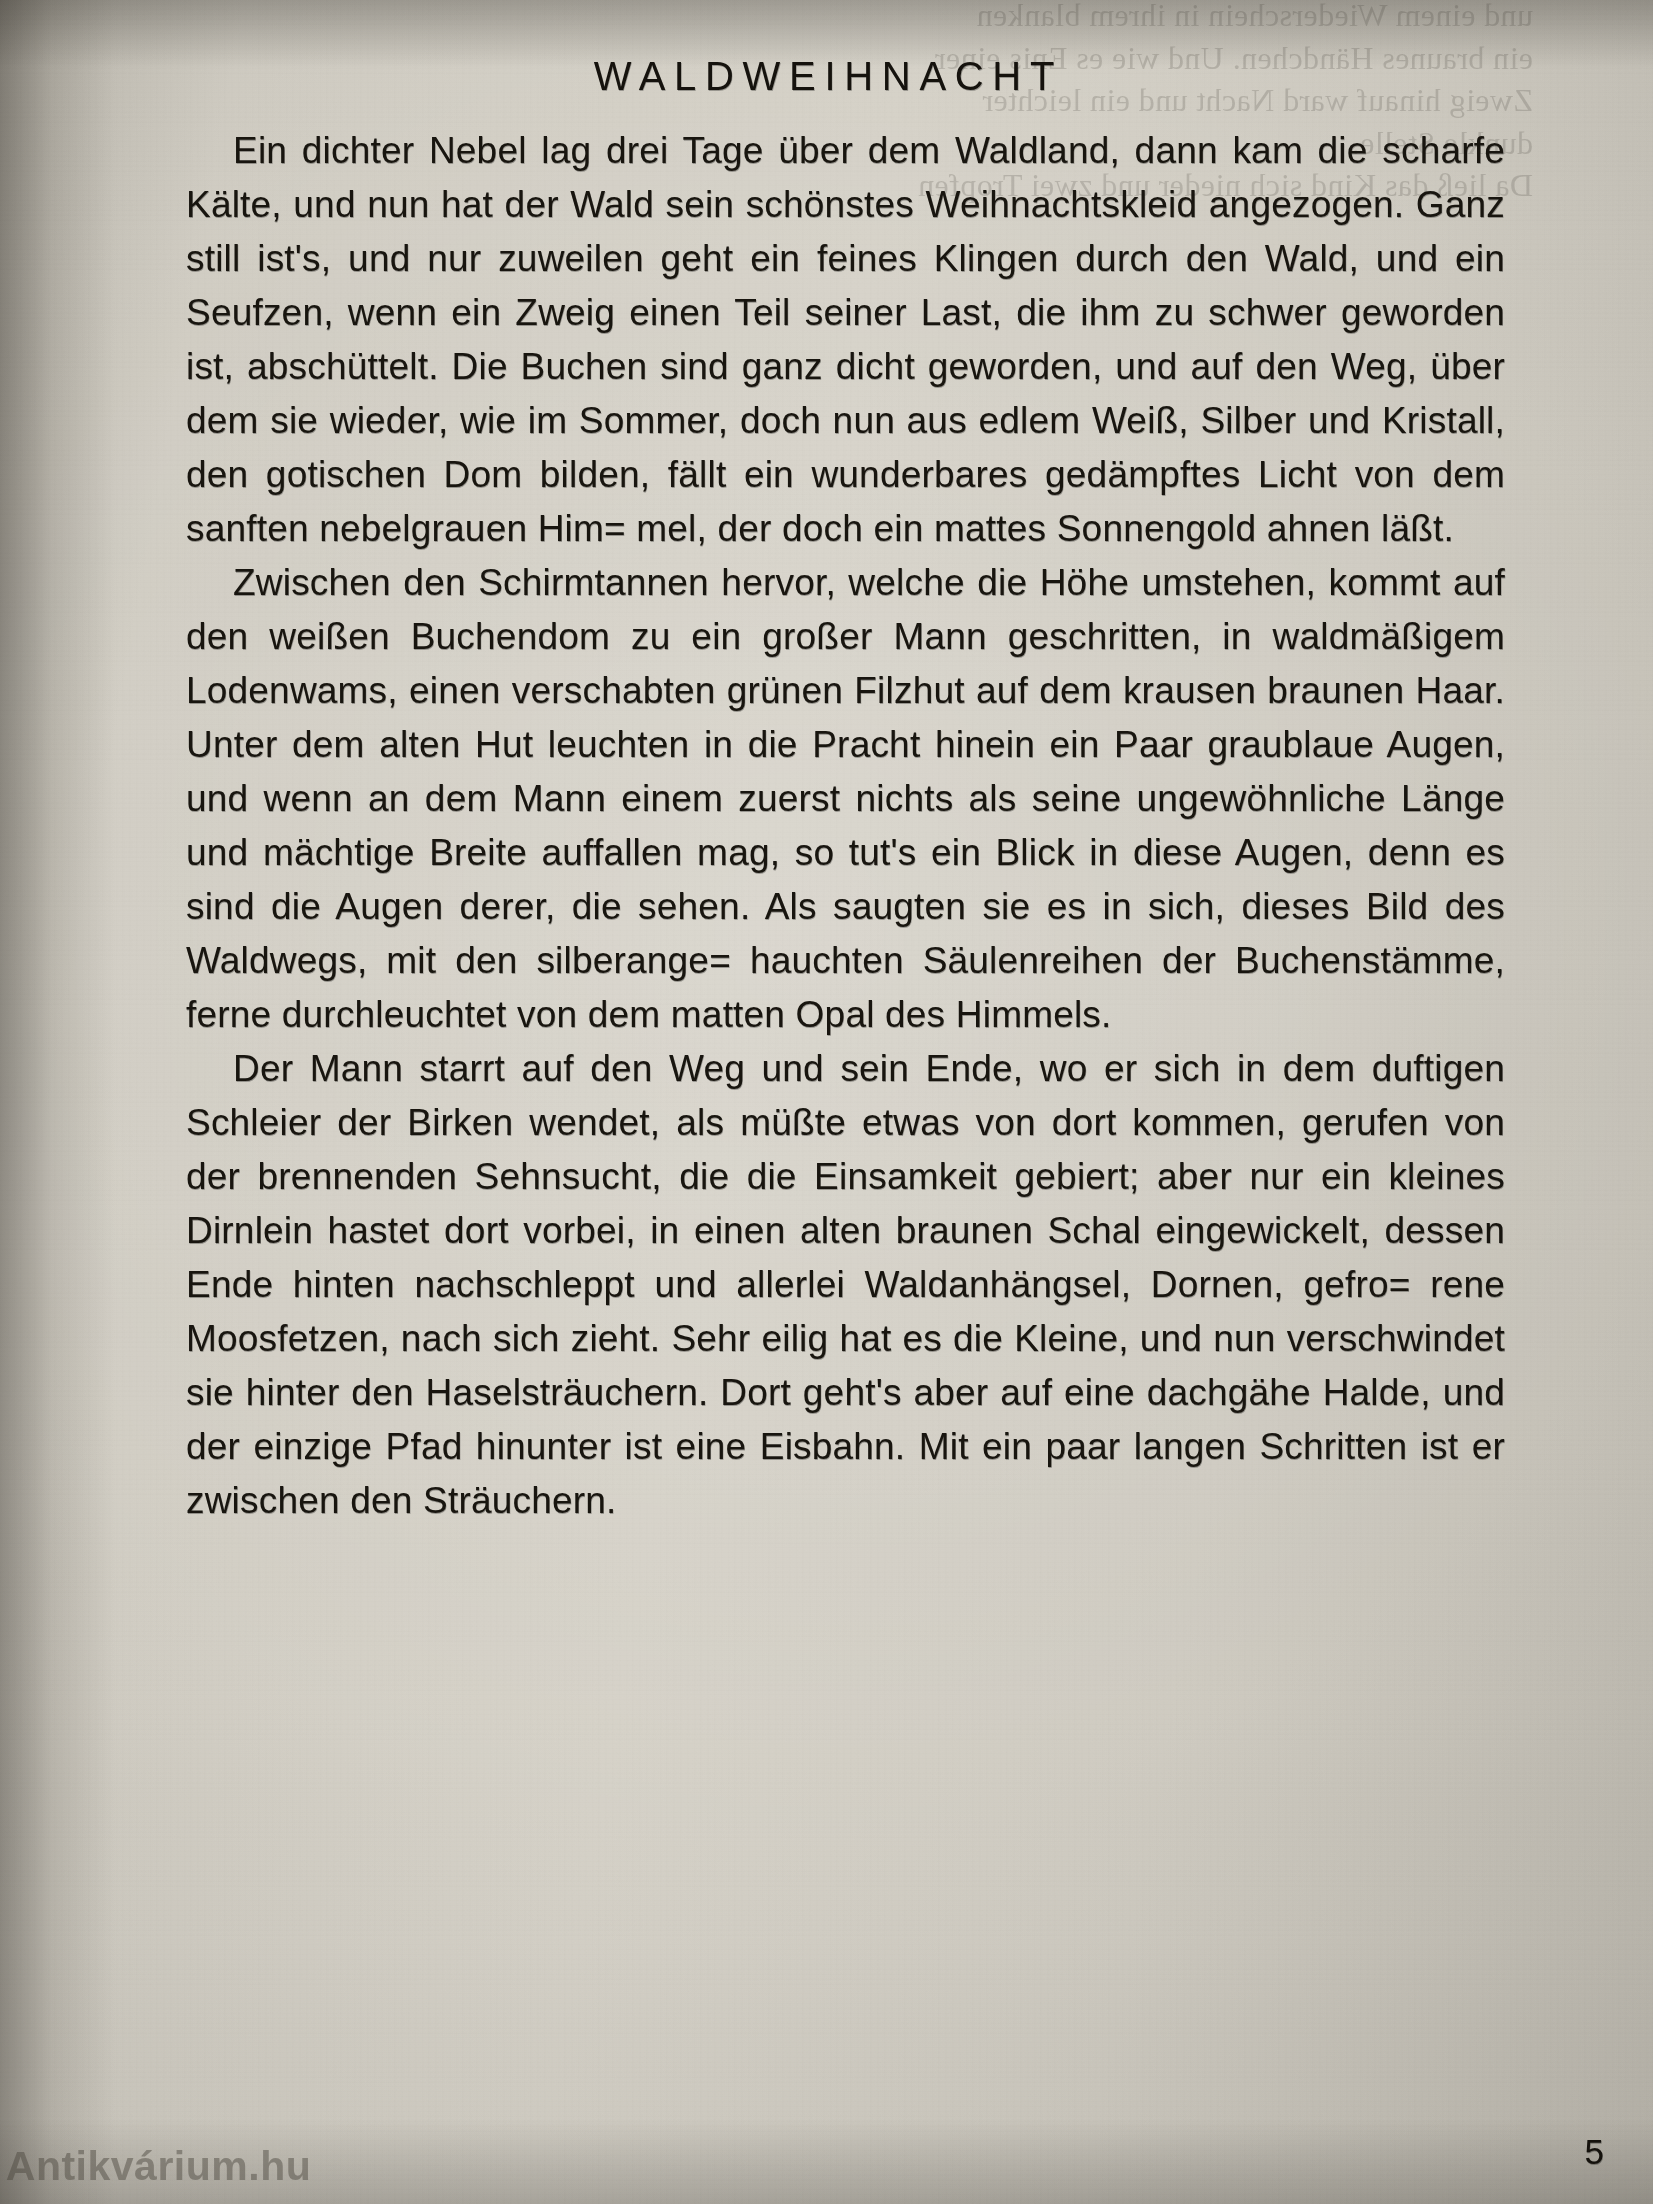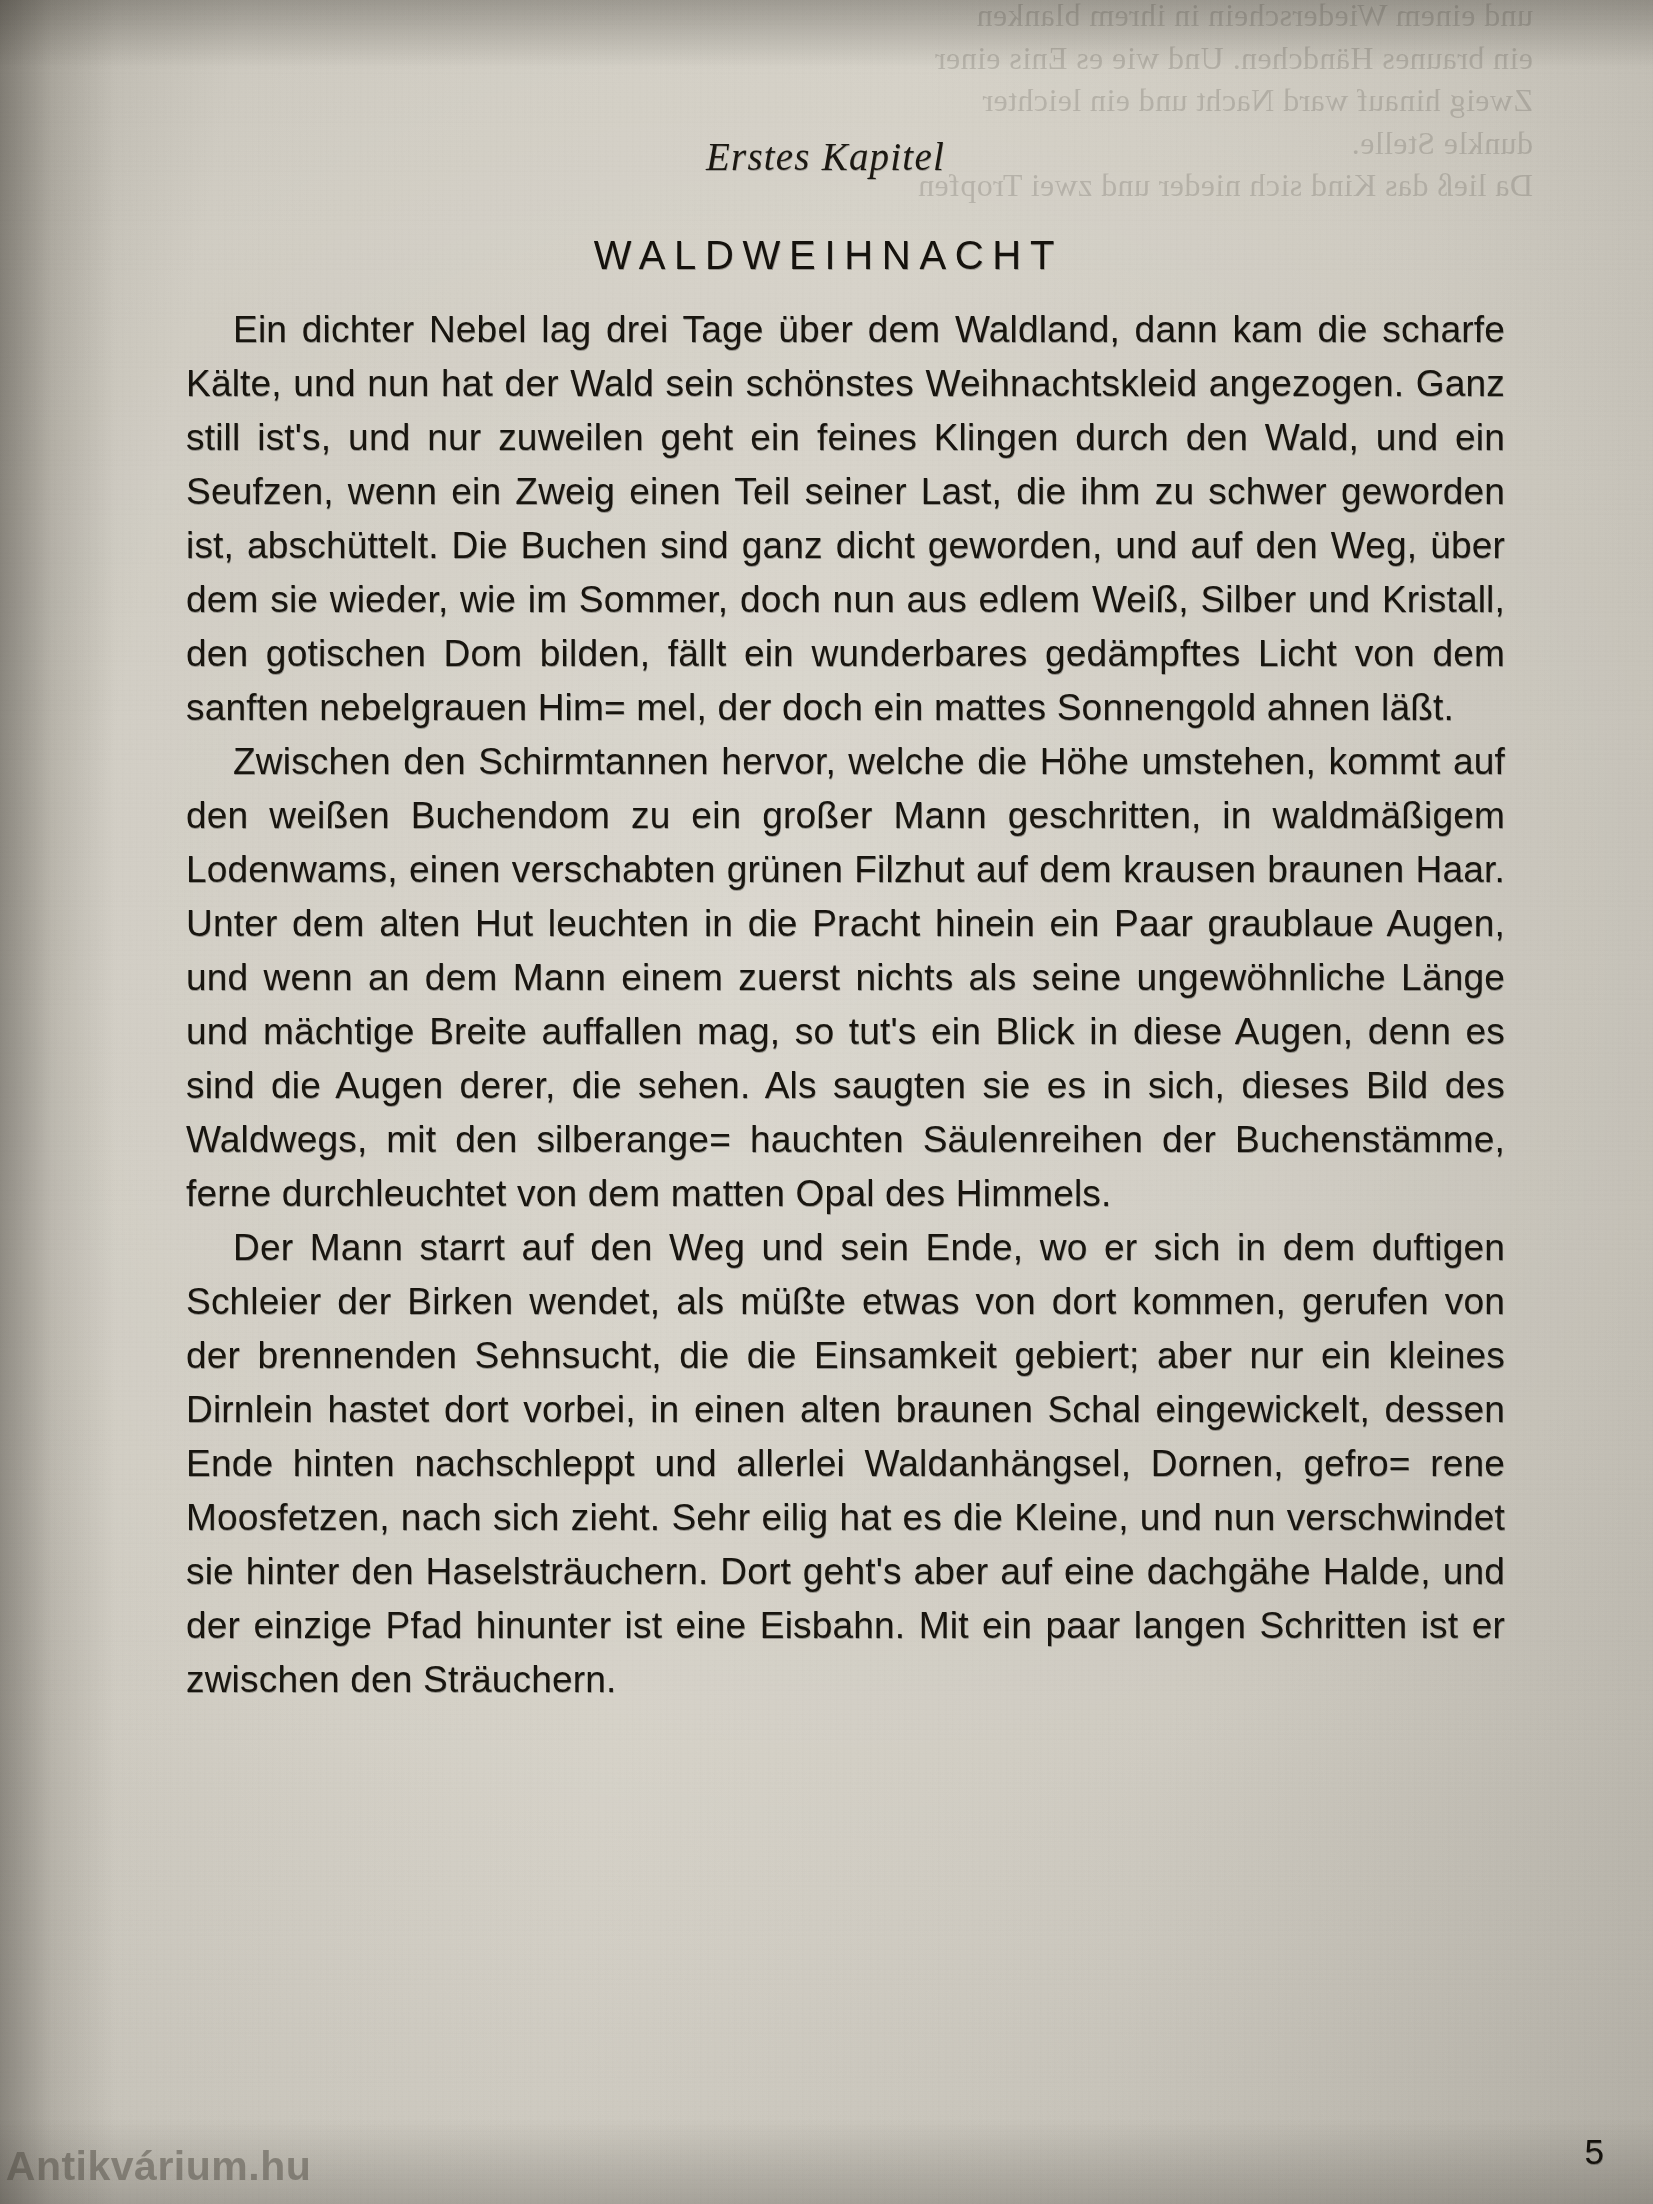--- a/index.html
+++ b/index.html
@@ -157,21 +157,20 @@
     <div>Zweig hinauf ward Nacht und ein leichter</div>
     <div>dunkle Stelle.</div>
     <div>Da ließ das Kind sich nieder und zwei Tropfen</div>
   </div>
 
   <div id="gutter"></div>
   <div id="topedge"></div>
   <div id="bottomedge"></div>
 
   <div id="content">
-    <div class="chapter-head">Erstes Kapitel</div>
     <div class="title">WALDWEIHNACHT</div>
 
     <div class="body-text">
       <p>Ein dichter Nebel lag drei Tage über dem Waldland, dann kam die scharfe Kälte, und nun hat der Wald sein schönstes Weihnachtskleid angezogen. Ganz still ist's, und nur zuweilen geht ein feines Klingen durch den Wald, und ein Seufzen, wenn ein Zweig einen Teil seiner Last, die ihm zu schwer geworden ist, abschüttelt. Die Buchen sind ganz dicht geworden, und auf den Weg, über dem sie wieder, wie im Sommer, doch nun aus edlem Weiß, Silber und Kristall, den gotischen Dom bilden, fällt ein wunderbares gedämpftes Licht von dem sanften nebelgrauen Him= mel, der doch ein mattes Sonnengold ahnen läßt.</p>
       <p>Zwischen den Schirmtannen hervor, welche die Höhe umstehen, kommt auf den weißen Buchendom zu ein großer Mann geschritten, in waldmäßigem Lodenwams, einen verschabten grünen Filzhut auf dem krausen braunen Haar. Unter dem alten Hut leuchten in die Pracht hinein ein Paar graublaue Augen, und wenn an dem Mann einem zuerst nichts als seine ungewöhnliche Länge und mächtige Breite auffallen mag, so tut's ein Blick in diese Augen, denn es sind die Augen derer, die sehen. Als saugten sie es in sich, dieses Bild des Waldwegs, mit den silberange= hauchten Säulenreihen der Buchenstämme, ferne durchleuchtet von dem matten Opal des Himmels.</p>
       <p>Der Mann starrt auf den Weg und sein Ende, wo er sich in dem duftigen Schleier der Birken wendet, als müßte etwas von dort kommen, gerufen von der brennenden Sehnsucht, die die Einsamkeit gebiert; aber nur ein kleines Dirnlein hastet dort vorbei, in einen alten braunen Schal eingewickelt, dessen Ende hinten nachschleppt und allerlei Waldanhängsel, Dornen, gefro= rene Moosfetzen, nach sich zieht. Sehr eilig hat es die Kleine, und nun verschwindet sie hinter den Haselsträuchern. Dort geht's aber auf eine dachgähe Halde, und der einzige Pfad hinunter ist eine Eisbahn. Mit ein paar langen Schritten ist er zwischen den Sträuchern.</p>
     </div>
   </div>
 
   <div class="page-number">5</div>

